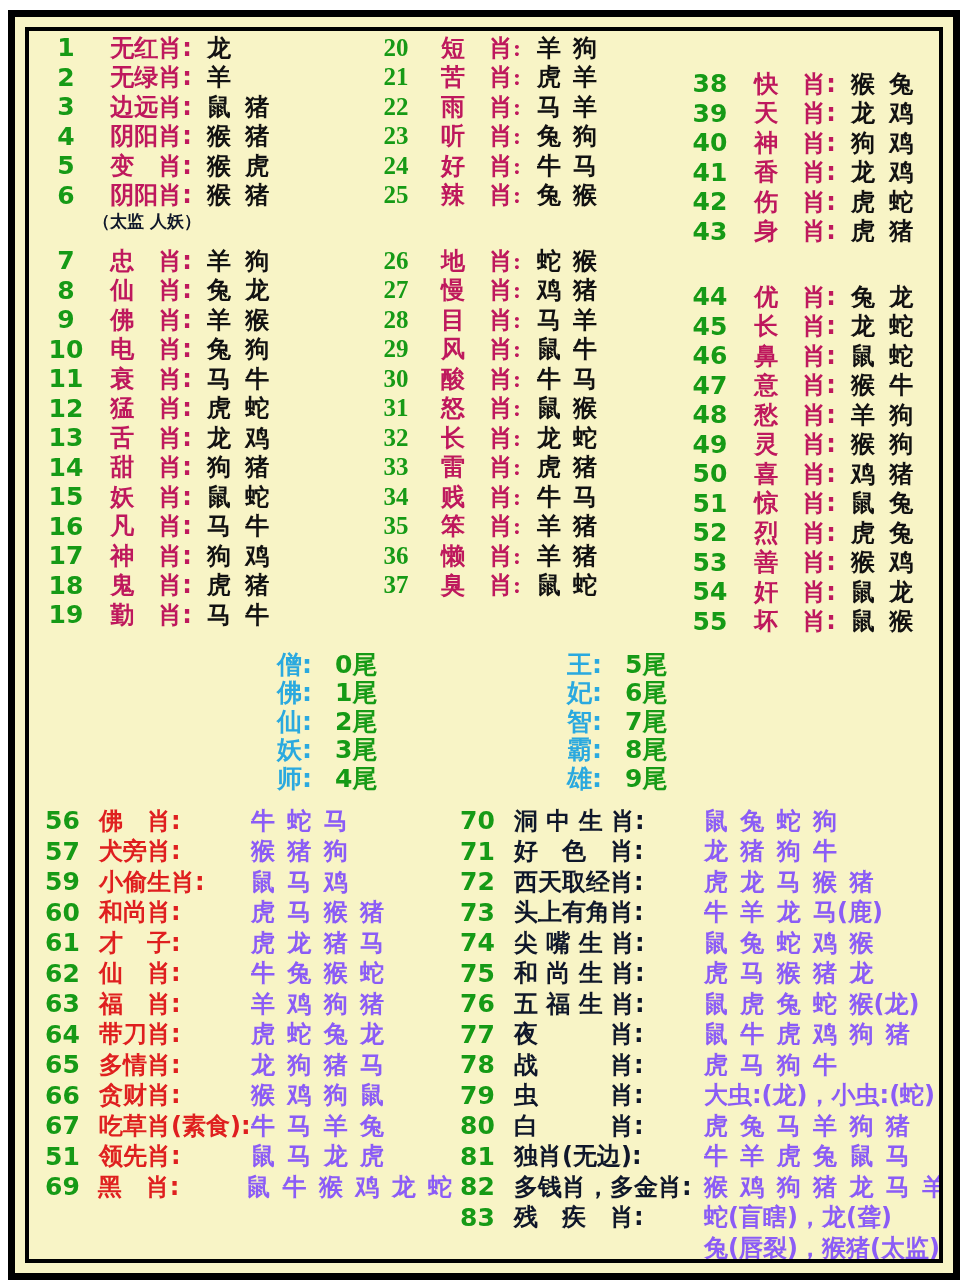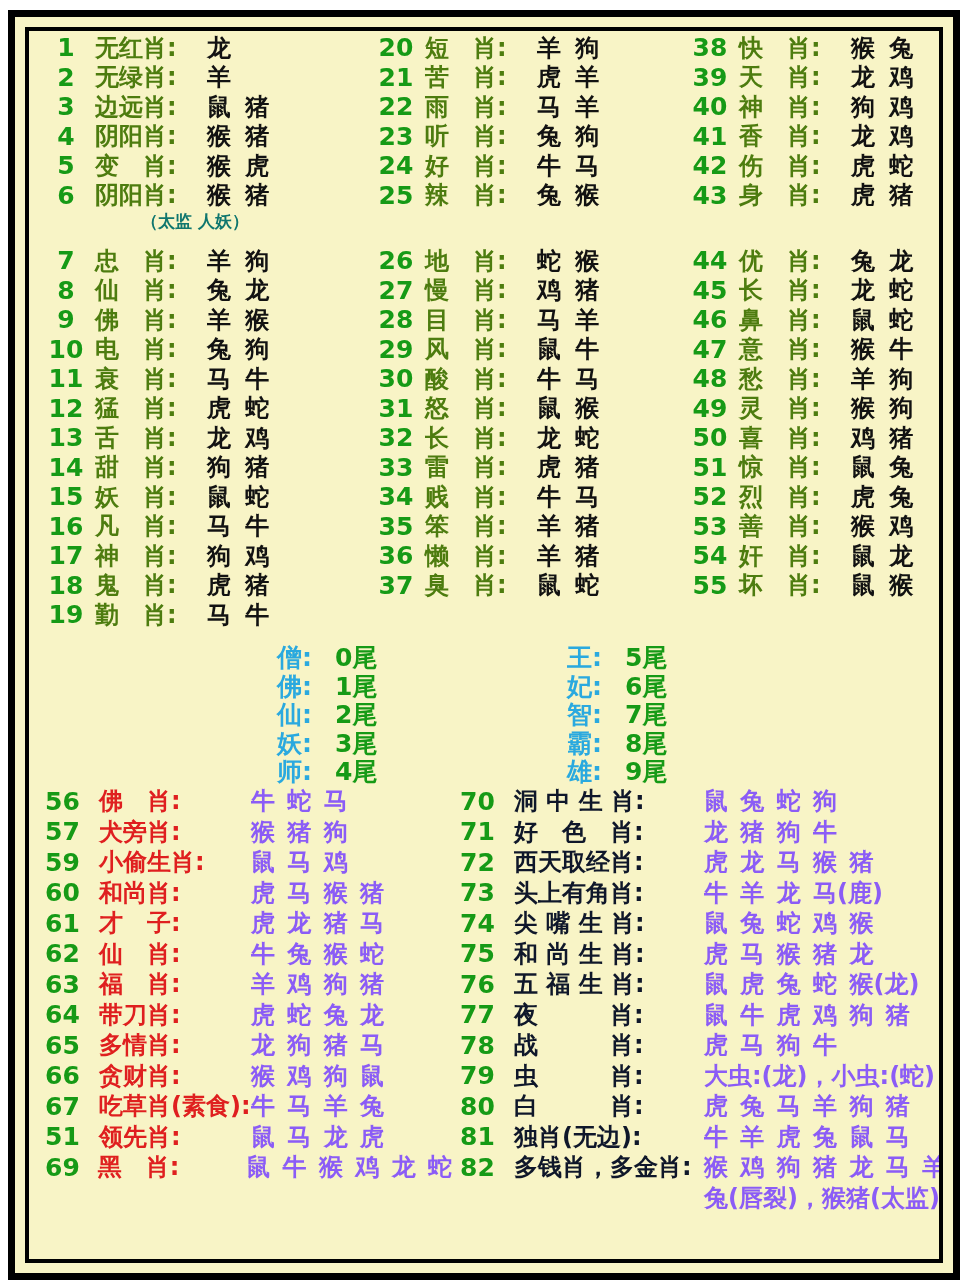--- a/index.html
+++ b/index.html
@@ -12,42 +12,42 @@
   }
   .inner {
     width: 100%; height: 100%;
     border: 4px solid #000; background: #f8f4c6;
     padding: 2px 4px 0 8px; position: relative; overflow: hidden;
   }
 
   
   .top-section { display: flex; }
   .tcol1 { width: 330px; }
-  .tcol2 { width: 314px; }
-  .tcol3 { flex: 1; }
+  .tcol2 { width: 314px; font-family: Liberation Serif, serif; }
+  .tcol3 { flex: 1; margin-top: 36px; }
 
   .top-row { display: flex; align-items: center; height: 29.5px; font-size: 24px; }
   .top-row .num   { width: 58px; text-align: center; color: #169a16; font-size: 25px; }
-  .top-row .label { width: 112px; color: #4d7c0f; white-space: pre; }
+  .top-row .label { width: 112px; color: #be185d; white-space: pre; text-align: center; }
   .top-row .value { color: #121212; white-space: pre; word-spacing: 6px; }
 
-  .subnote { color: #0f766e; font-size: 17px; height: 24px; line-height: 22px; margin-left: 104px; white-space: pre; }
+  .subnote { color: #0f172a; font-size: 17px; height: 24px; line-height: 22px; margin-left: 56px; white-space: pre; }
   .gap-a { height: 12px; }
   .gap-b { height: 36px; }
 
   
   .tail-section { display: flex; margin-top: 14px; margin-left: 240px; }
   .tail-left  { width: 290px; }
   .tail-right { flex: 1; }
   .tail-row { display: flex; align-items: center; height: 28.5px; font-size: 25px; }
   .tail-row .tl { width: 58px; color: #2aa9df; white-space: pre; }
   .tail-row .tv { color: #169a16; white-space: pre; }
 
   
-  .bottom-section { display: flex; }
+  .bottom-section { display: flex; margin-top: 13px; }
   .bcol-left  { width: 415px; }
   .bcol-right { flex: 1; }
   .bot-row { display: flex; align-items: center; height: 30.5px; font-size: 24px; }
   .bot-row .num   { width: 62px; padding-left: 8px; color: #169a16; font-size: 25px; }
   .bcol-left  .bot-row .label { width: 152px; color: #df1f1f; white-space: pre; }
   .bcol-right .bot-row .label { width: 190px; color: #0f172a; white-space: pre; }
   .bot-row .value { color: #8b5cf6; white-space: pre; word-spacing: 4px; }
 </style>
 </head>
 <body>
@@ -530,20 +530,25 @@
             <span class="num">81</span>
             <span class="label">独肖(无边):</span>
             <span class="value">牛 羊 虎 兔 鼠 马</span>
           </div>
           <div class="bot-row">
             <span class="num">82</span>
             <span class="label">多钱肖，多金肖:</span>
             <span class="value">猴 鸡 狗 猪 龙 马 羊</span>
           </div>
           <div class="bot-row">
+            <span class="num">83</span>
+            <span class="label">残　疾　肖:</span>
+            <span class="value">蛇(盲瞎)，龙(聋)</span>
+          </div>
+          <div class="bot-row">
             <span class="num"></span>
             <span class="label"></span>
             <span class="value">兔(唇裂)，猴猪(太监)</span>
           </div>
         </div>
     </div>
 
   </div>
 </div>
 

